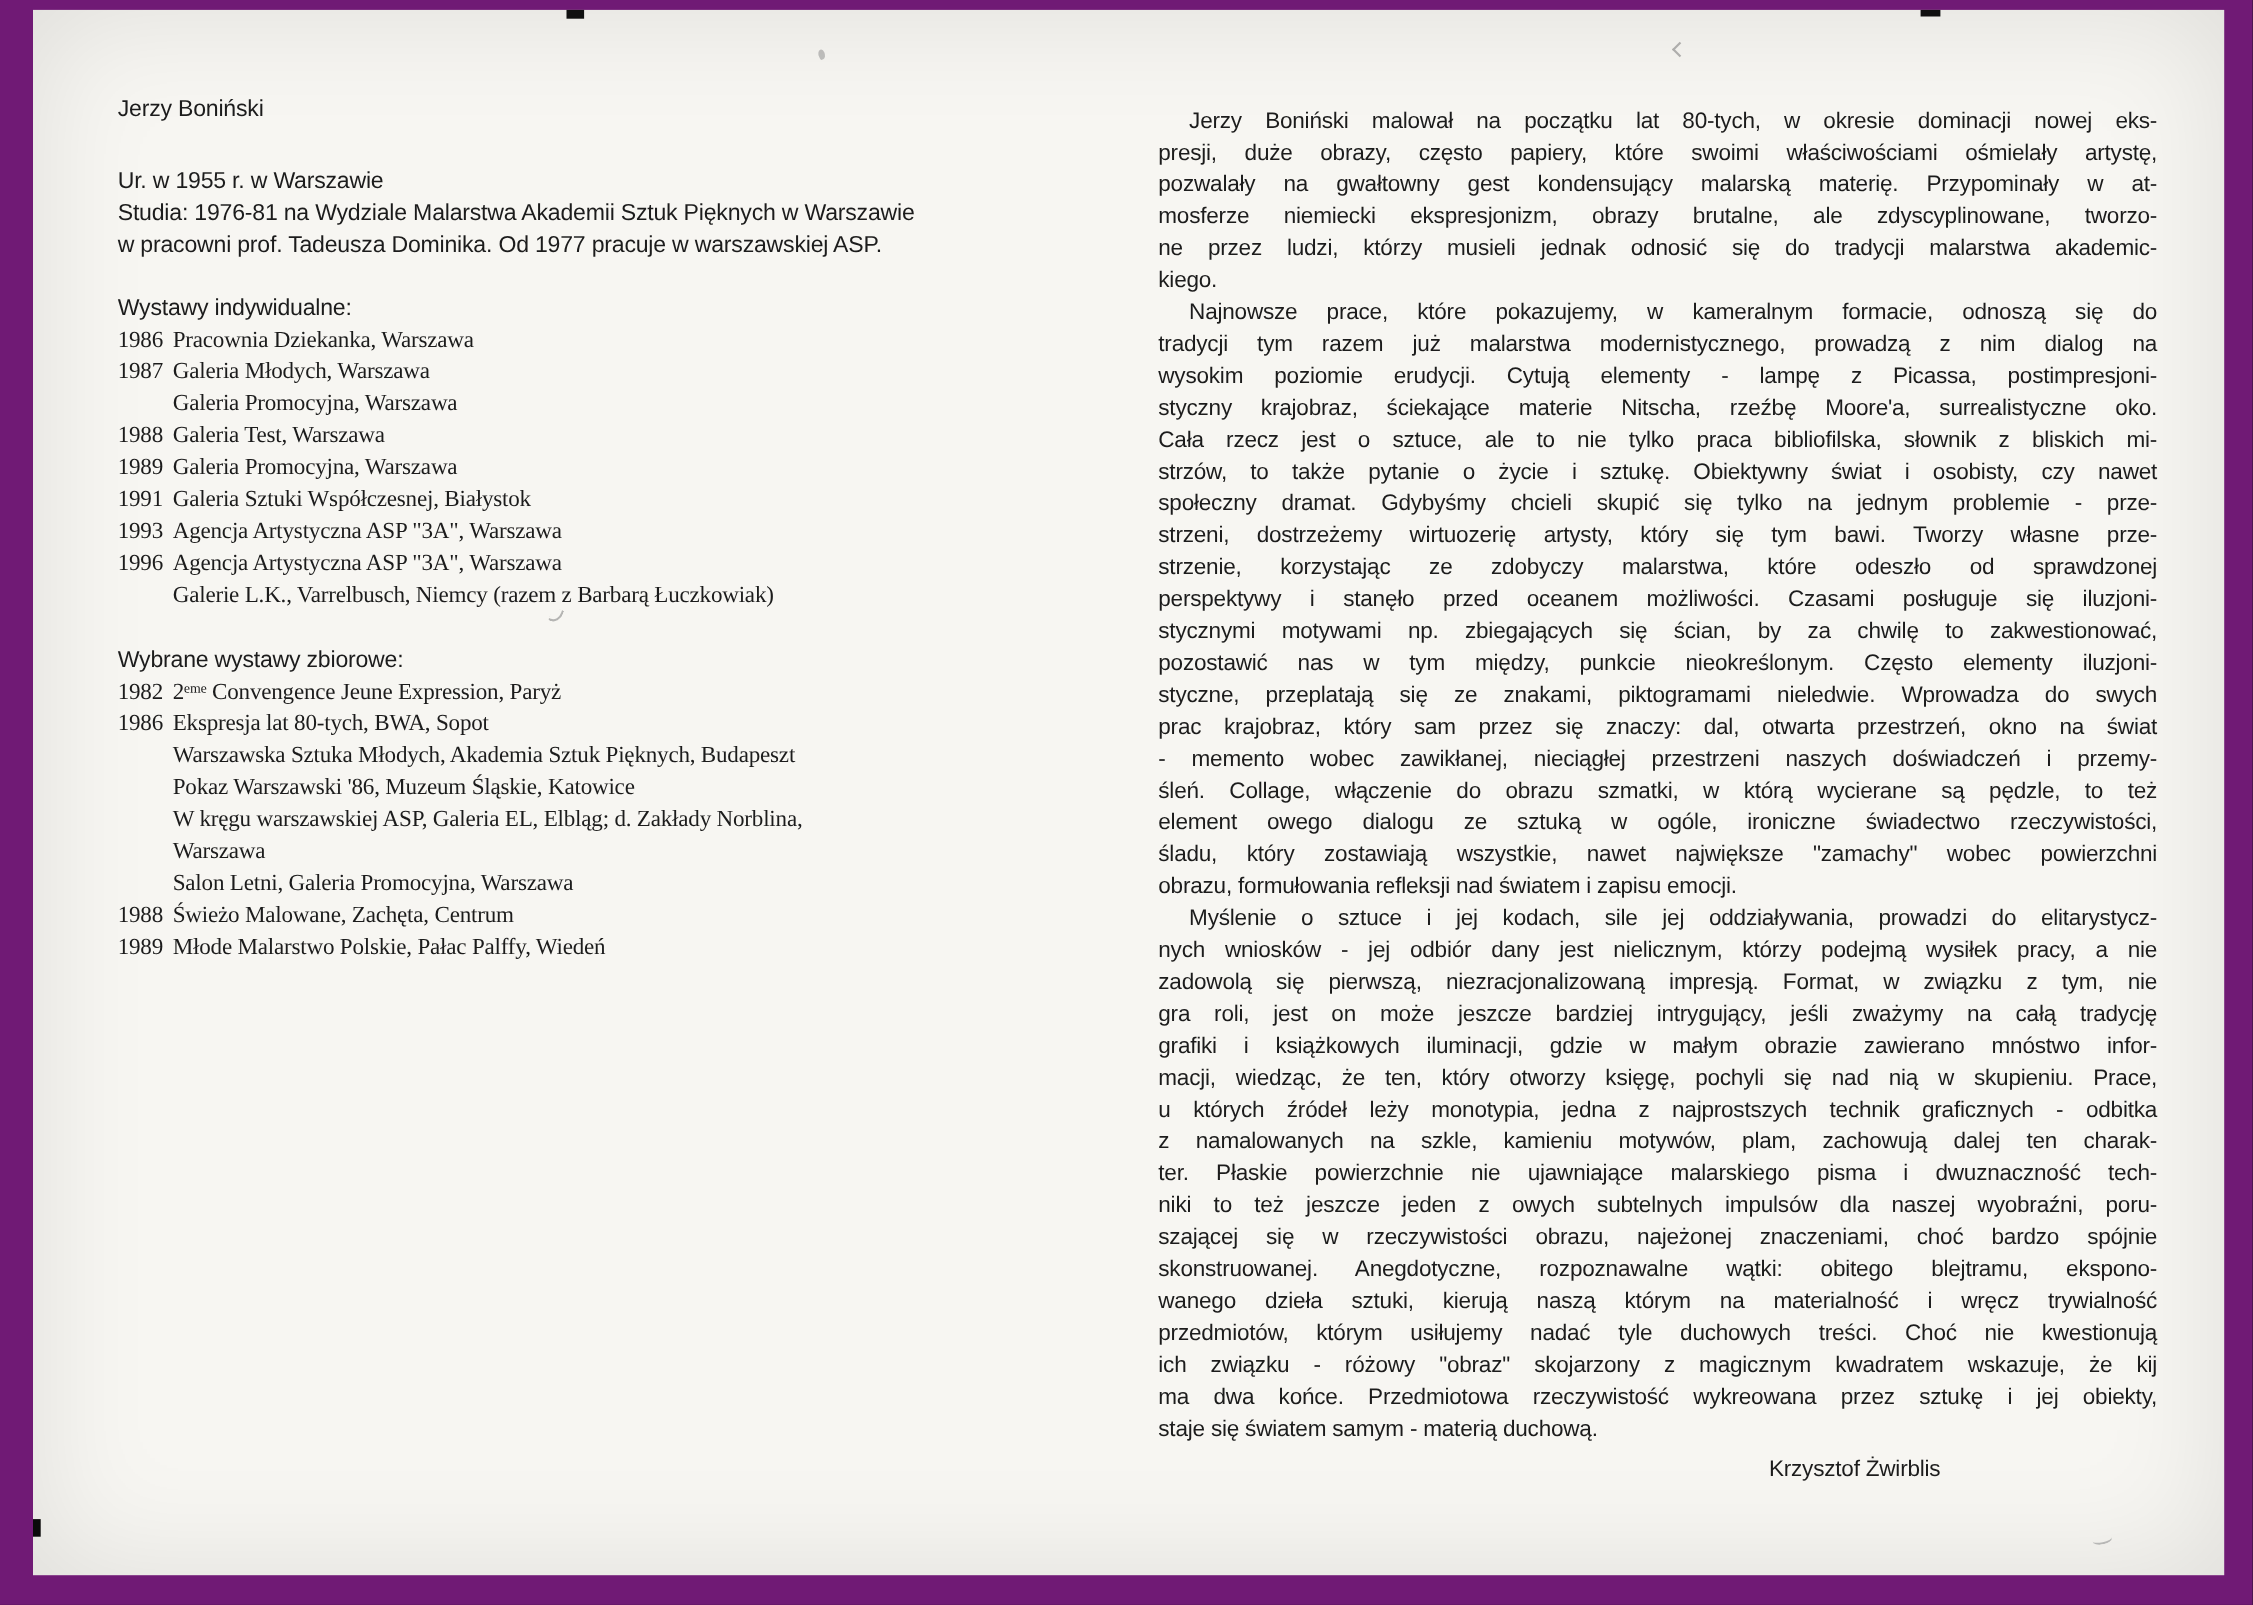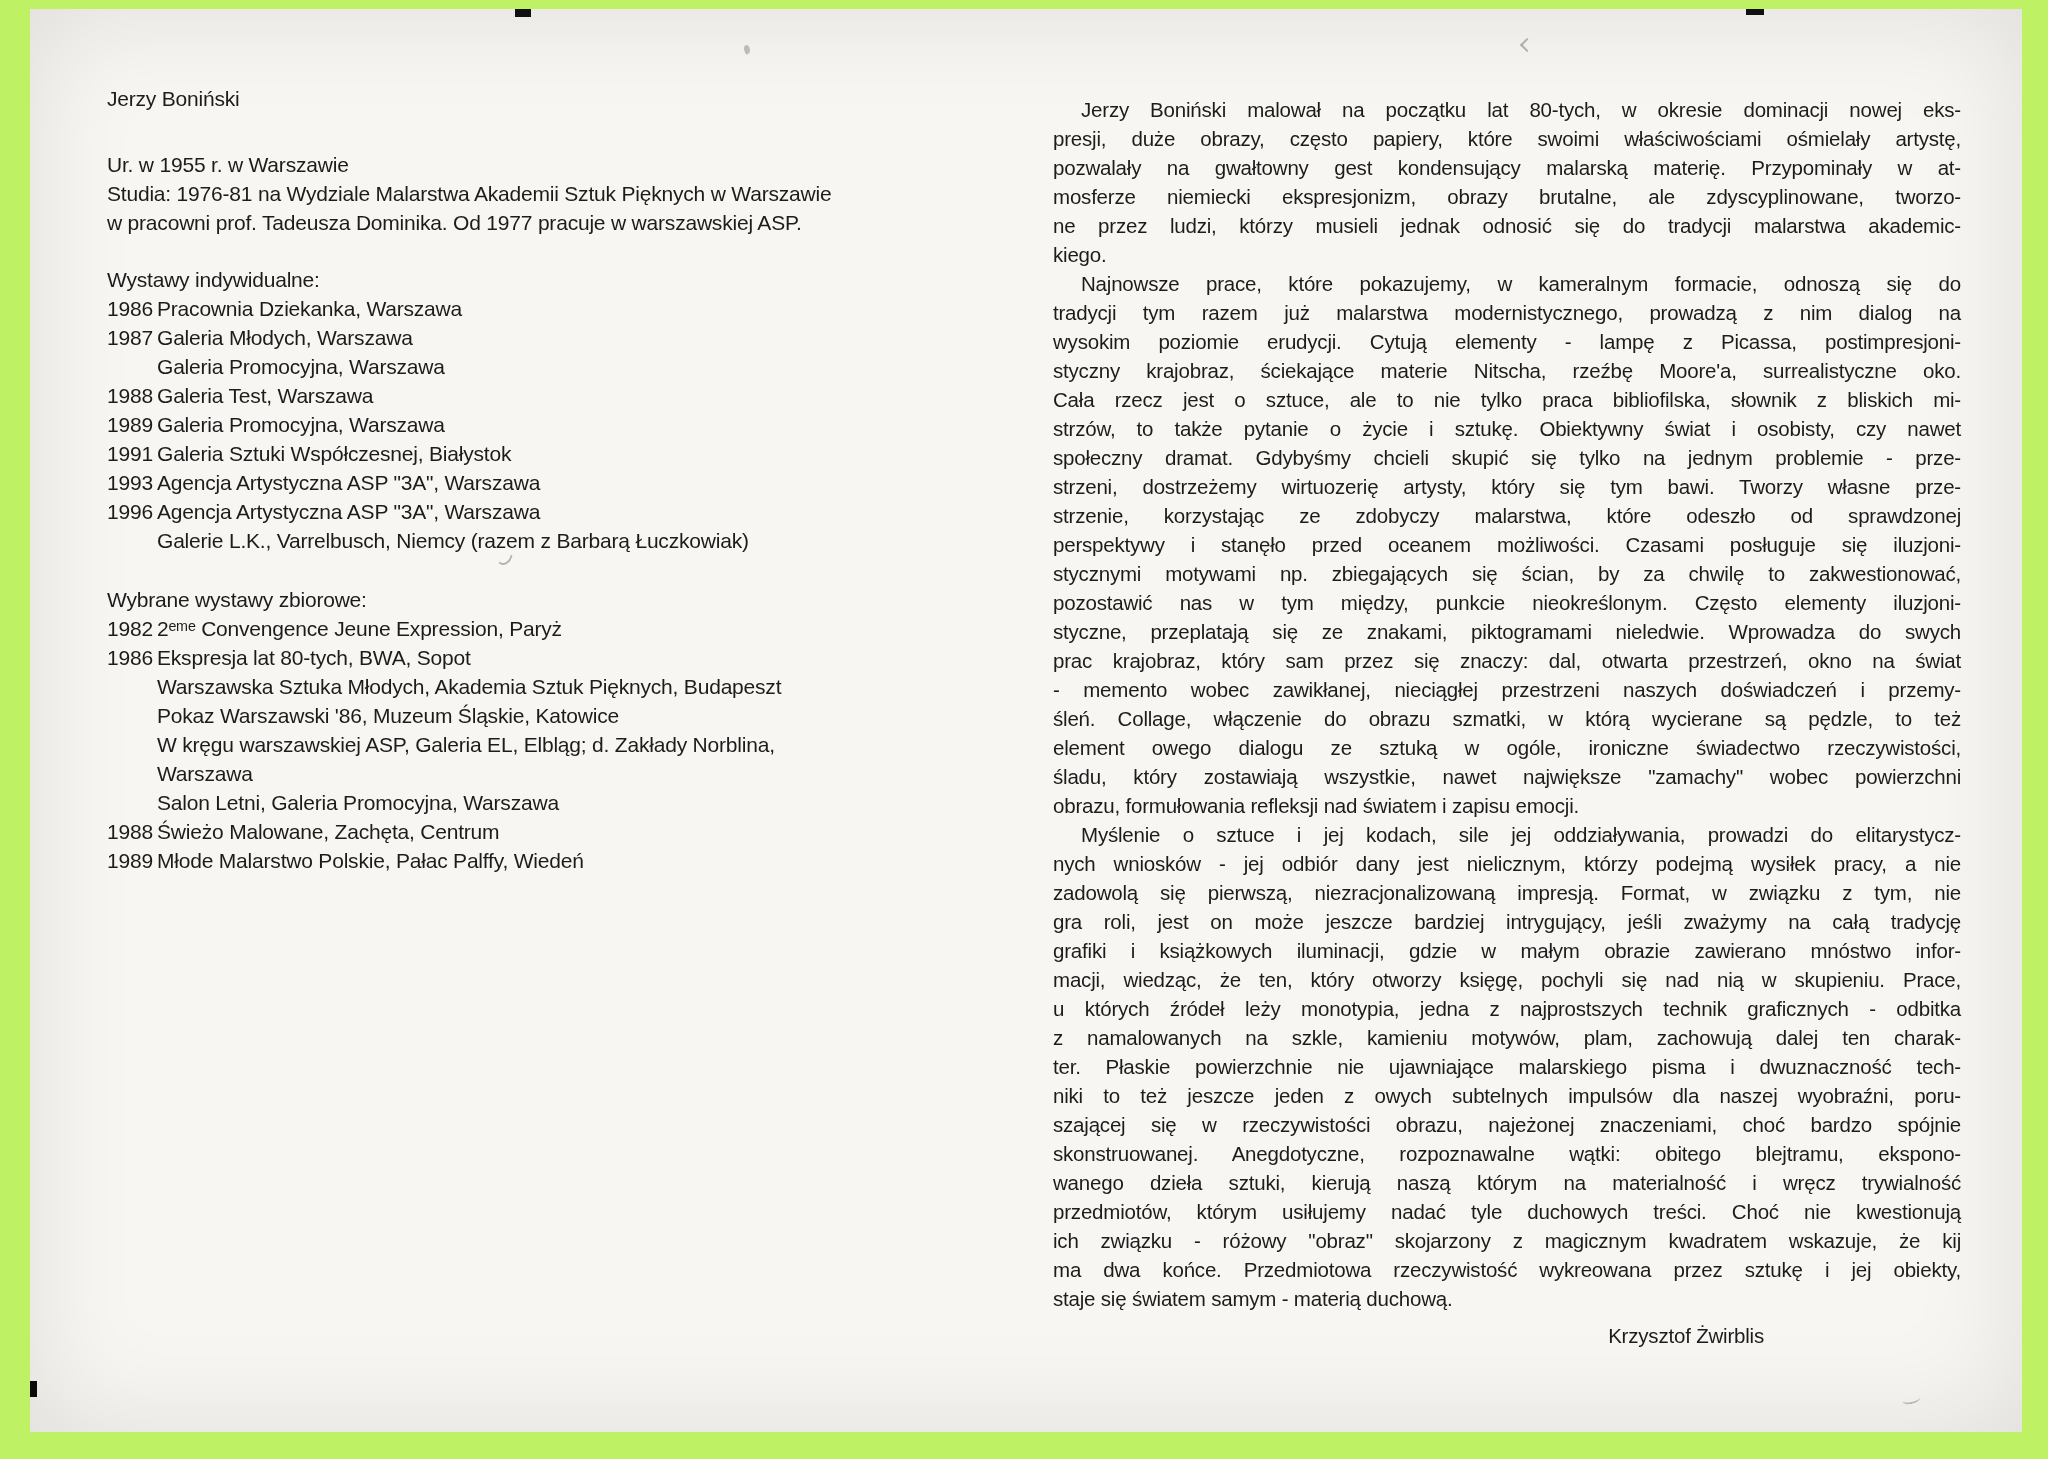--- a/index.html
+++ b/index.html
@@ -2,39 +2,39 @@
 <html><head>
 <meta charset="utf-8">
 <style>
   html, body {
     margin: 0; padding: 0;
     width: 2048px; height: 1459px;
     overflow: hidden;
     background: #0a0a0a;
     font-family: "Liberation Sans", "DejaVu Sans", sans-serif;
   }
-  .scan-frame { position: relative; width: 2048px; height: 1459px; background: #bef264; }
+  .scan-frame { position: relative; width: 2048px; height: 1459px; background: #701a75; }
   .page {
     position: absolute; left: 30px; top: 9px;
     width: 1992px; height: 1423px;
     background: #f7f6f2;
     box-shadow: inset 0 0 110px rgba(0,0,0,0.10);
   }
   
   .col-left {
     position: absolute; left: 77px; top: 75px; width: 760px;
     font-size: 21px; line-height: 29px; color: #1c1c1c;
     letter-spacing: -0.2px;
   }
   .artist-name { height: 29px; }
   .bio { margin-top: 37px; }
   .bio-line { height: 29px; white-space: nowrap; }
   .sec-heading-1 { margin-top: 28px; height: 29px; }
   .sec-heading-2 { margin-top: 30px; height: 29px; }
-  .exh-row { display: flex; height: 29px; white-space: nowrap; }
+  .exh-row { display: flex; height: 29px; white-space: nowrap; font-family: Liberation Serif, serif; }
   .exh-year { flex: none; width: 50px; }
   .exh-text { flex: 1; }
   
   .col-right {
     position: absolute; left: 1023px; top: 86px; width: 908px;
     font-size: 20.5px; line-height: 29px; color: #1c1c1c;
     letter-spacing: -0.2px;
   }
   .essay-line { height: 29px; text-align: justify; text-align-last: justify; }
   .essay-line.last { text-align-last: left; }

